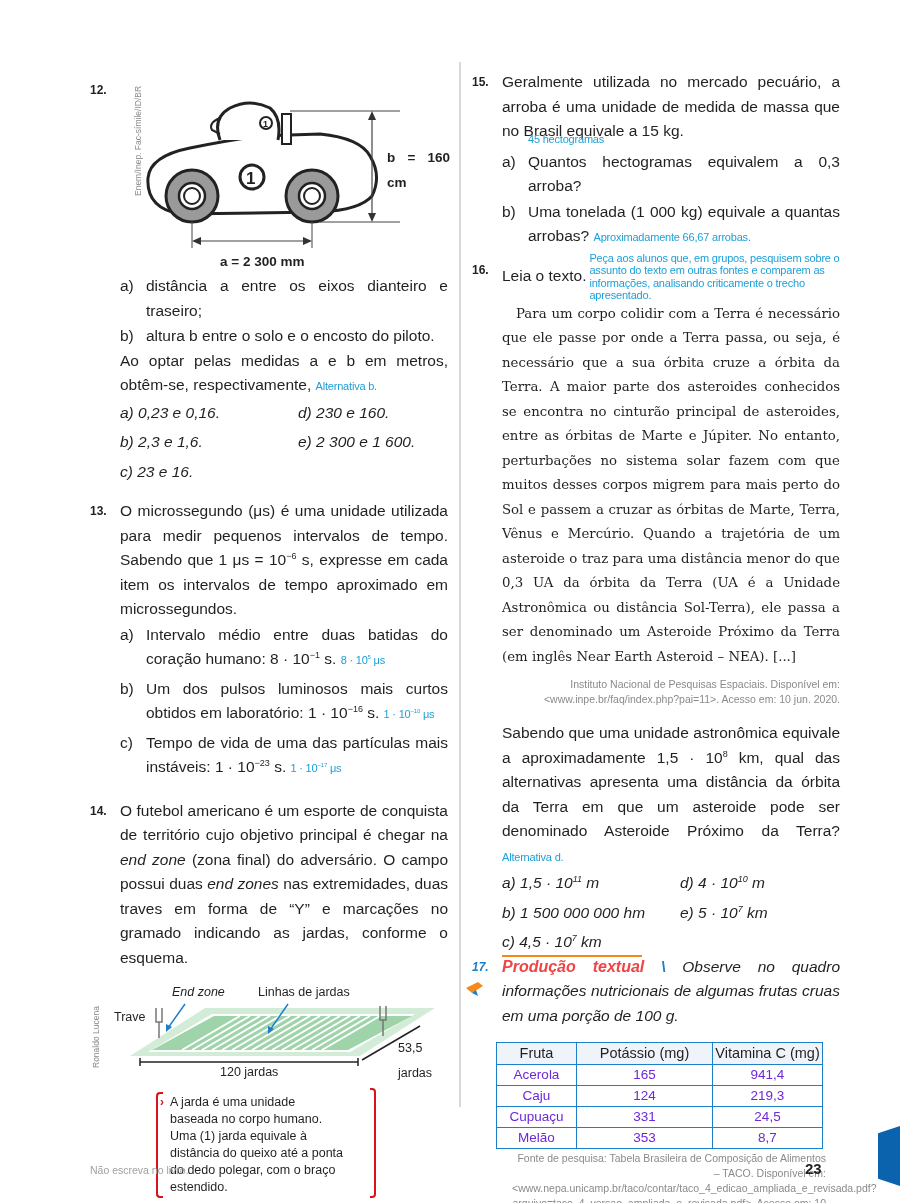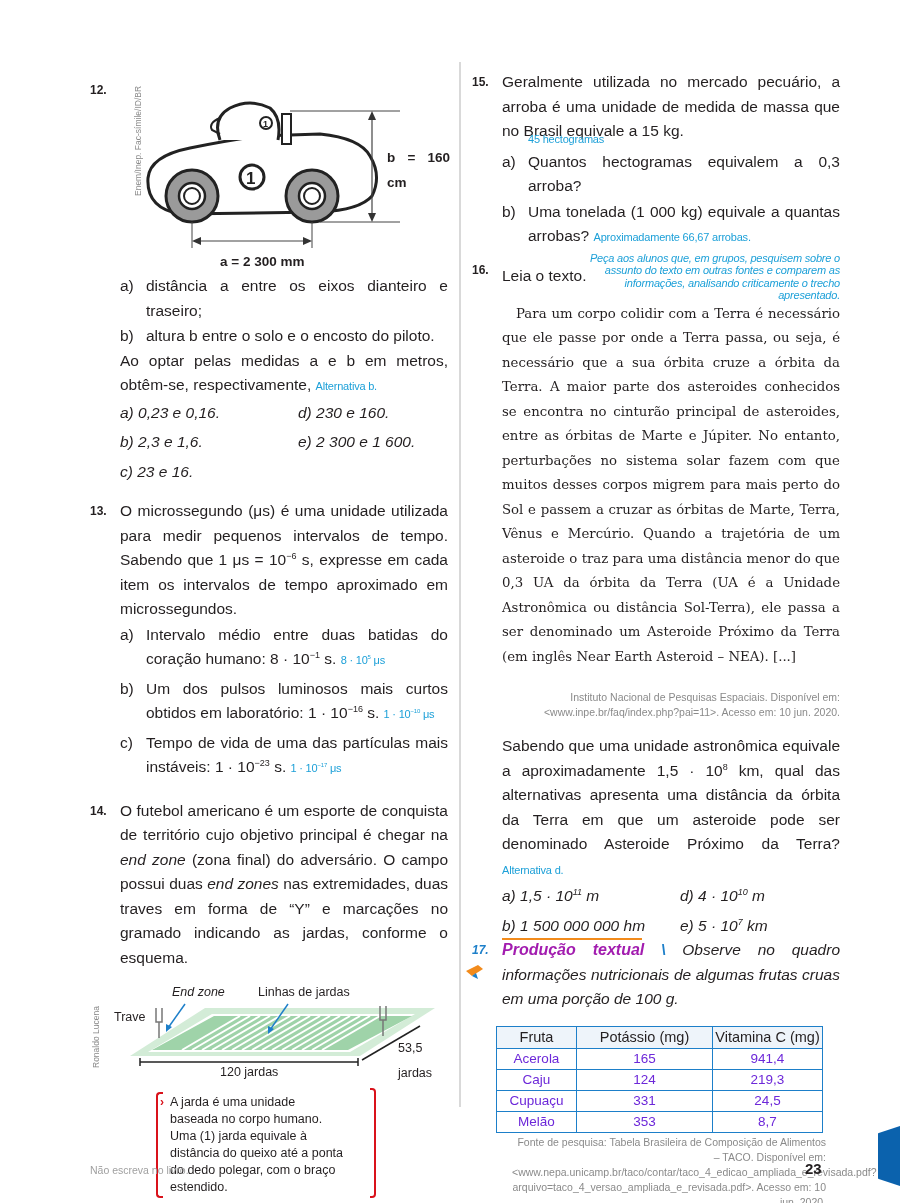--- a/index.html
+++ b/index.html
@@ -32,21 +32,21 @@
   .note-bracket-l { position: absolute; left: 0; top: 0; bottom: 0; width: 7px; border: 2px solid #d9121b; border-right: none; border-radius: 4px 0 0 4px; }
   .note-bracket-r { position: absolute; right: -30px; top: -4px; bottom: 0; width: 6px; border: 2px solid #d9121b; border-left: none; border-radius: 0 4px 4px 0; }
   .note-caret { position: absolute; left: 4px; top: 2px; color: #d9121b; font-size: 12px; font-weight: bold; }
 
   
   table.nutri { border-collapse: collapse; margin: 14px 0 0 24px; width: 327px; font-size: 13.5px; }
   table.nutri th, table.nutri td { border: 1.5px solid #1d7fc9; text-align: center; line-height: 20px; padding: 0; }
   table.nutri th { background: #eef4fa; font-weight: normal; font-size: 14.5px; line-height: 21px; color: #231f20; }
   table.nutri td { color: #6d28d9; }
 
-  .producao { color: #a21caf; font-weight: bold; font-size: 16px; position: relative; }
+  .producao { color: #ef4444; font-weight: bold; font-size: 16px; position: relative; }
   .producao-line { position: absolute; left: 0; top: -3px; width: 140px; height: 2px; background: #f28b1c; }
   .producao-slash { color: #1d7fc9; font-weight: bold; }
   .qnum-blue { color: #1d7fc9; }
 
   .footer-left { position: absolute; left: 90px; top: 1164px; font-size: 10.5px; color: #a0a0a0; text-align: center; }
   .page-num { position: absolute; left: 805px; top: 1160px; font-size: 15px; font-weight: bold; color: #231f20; }
   .page-tab { position: absolute; left: 878px; top: 1126px; width: 22px; height: 60px; background: #0b62ad; border-radius: 8px 0 0 8px; clip-path: polygon(0 12%, 100% 0, 100% 100%, 0 88%); }
 </style>
 </head>
 <body>
@@ -211,33 +211,34 @@
       <span class="item-label">b)</span>
       <span>Uma tonelada (1 000 kg) equivale a quantas arrobas?</span>
       <span class="blue">Aproximadamente 66,67 arrobas.</span>
     </div>
   </div>
 
   <div class="q" style="margin-top:2px;">
     <span class="qnum" style="top:6px;">16.</span>
     <div style="display:flex; align-items:center;">
       <span style="white-space:nowrap;">Leia o texto.</span>
-      <span class="blue" style="display:block; line-height:12.5px; margin-left:3px; width:262px; text-align:right;font-style:italic;">Peça aos alunos que, em grupos, pesquisem sobre o assunto do texto em outras fontes e comparem as informações, analisando criticamente o trecho apresentado.</span>
+      <span class="blue" style="display:block; line-height:12.5px; margin-left:3px; width:262px; text-align:left;">Peça aos alunos que, em grupos, pesquisem sobre o assunto do texto em outras fontes e comparem as informações, analisando criticamente o trecho apresentado.</span>
     </div>
     <div class="serif" style="text-indent:14px;">Para um corpo colidir com a Terra é necessário que ele passe por onde a Terra passa, ou seja, é necessário que a sua órbita cruze a órbita da Terra. A maior parte dos asteroides conhecidos se encontra no cinturão principal de asteroides, entre as órbitas de Marte e Júpiter. No entanto, perturbações no sistema solar fazem com que muitos desses corpos migrem para mais perto do Sol e passem a cruzar as órbitas de Marte, Terra, Vênus e Mercúrio. Quando a trajetória de um asteroide o traz para uma distância menor do que 0,3 UA da órbita da Terra (UA é a Unidade Astronômica ou distância Sol-Terra), ele passa a ser denominado um Asteroide Próximo da Terra (em inglês Near Earth Asteroid – NEA). [...]</div>
-    <div class="credit" style="margin-top:21px;">Instituto Nacional de Pesquisas Espaciais. Disponível em: &lt;www.inpe.br/faq/index.php?pai=11&gt;. Acesso em: 10 jun. 2020.</div>
+    <div class="credit" style="margin-top:8px;">Instituto Nacional de Pesquisas Espaciais. Disponível em: &lt;www.inpe.br/faq/index.php?pai=11&gt;. Acesso em: 10 jun. 2020.</div>
     <div style="margin-top:14px;">
       <span>Sabendo que uma unidade astronômica equivale a aproximadamente 1,5 · 10</span><span class="sup">8</span><span> km, qual das alternativas apresenta uma distância da órbita da Terra em que um asteroide pode ser denominado Asteroide Próximo da Terra?</span>
       <span class="blue">Alternativa d.</span>
     </div>
     <div class="opts">
       <div class="opt"><span>a)</span> <span>1,5 · 10</span><span class="sup">11</span><span> m</span></div>
       <div class="opt"><span>d)</span> <span>4 · 10</span><span class="sup">10</span><span> m</span></div>
       <div class="opt"><span>b)</span> <span>1 500 000 000 hm</span></div>
       <div class="opt"><span>e)</span> <span>5 · 10</span><span class="sup">7</span><span> km</span></div>
+      <div class="opt"><span>c)</span> <span>4,5 · 10</span><span class="sup">7</span><span> km</span></div>
     </div>
   </div>
 
   <div class="q" style="font-style:italic;">
     <span class="qnum qnum-blue">17.</span>
     <span style="position:absolute; left:-8px; top:24px; width:22px; height:16px;">
       <svg width="22" height="16" viewBox="0 0 22 16">
           <path d="M2 8 L14 2 L19 6 L8 13 Z" fill="#f28b1c"></path>
           <path d="M8 13 L14 16 L12 10 Z" fill="#1d7fc9"></path>
         </svg>

